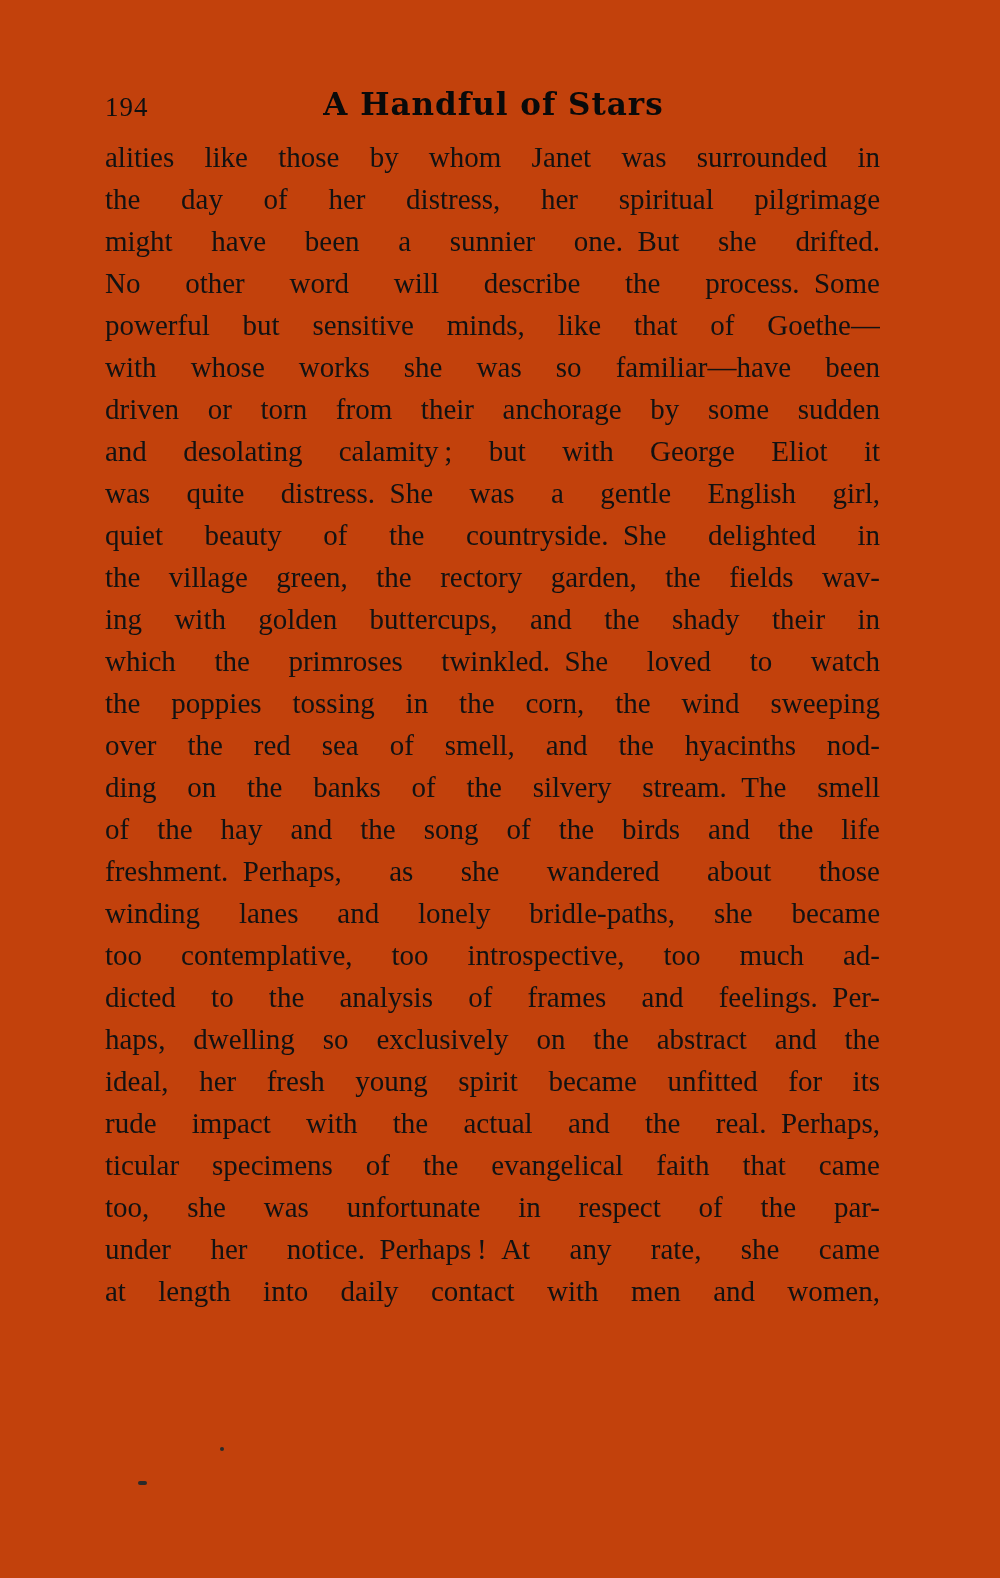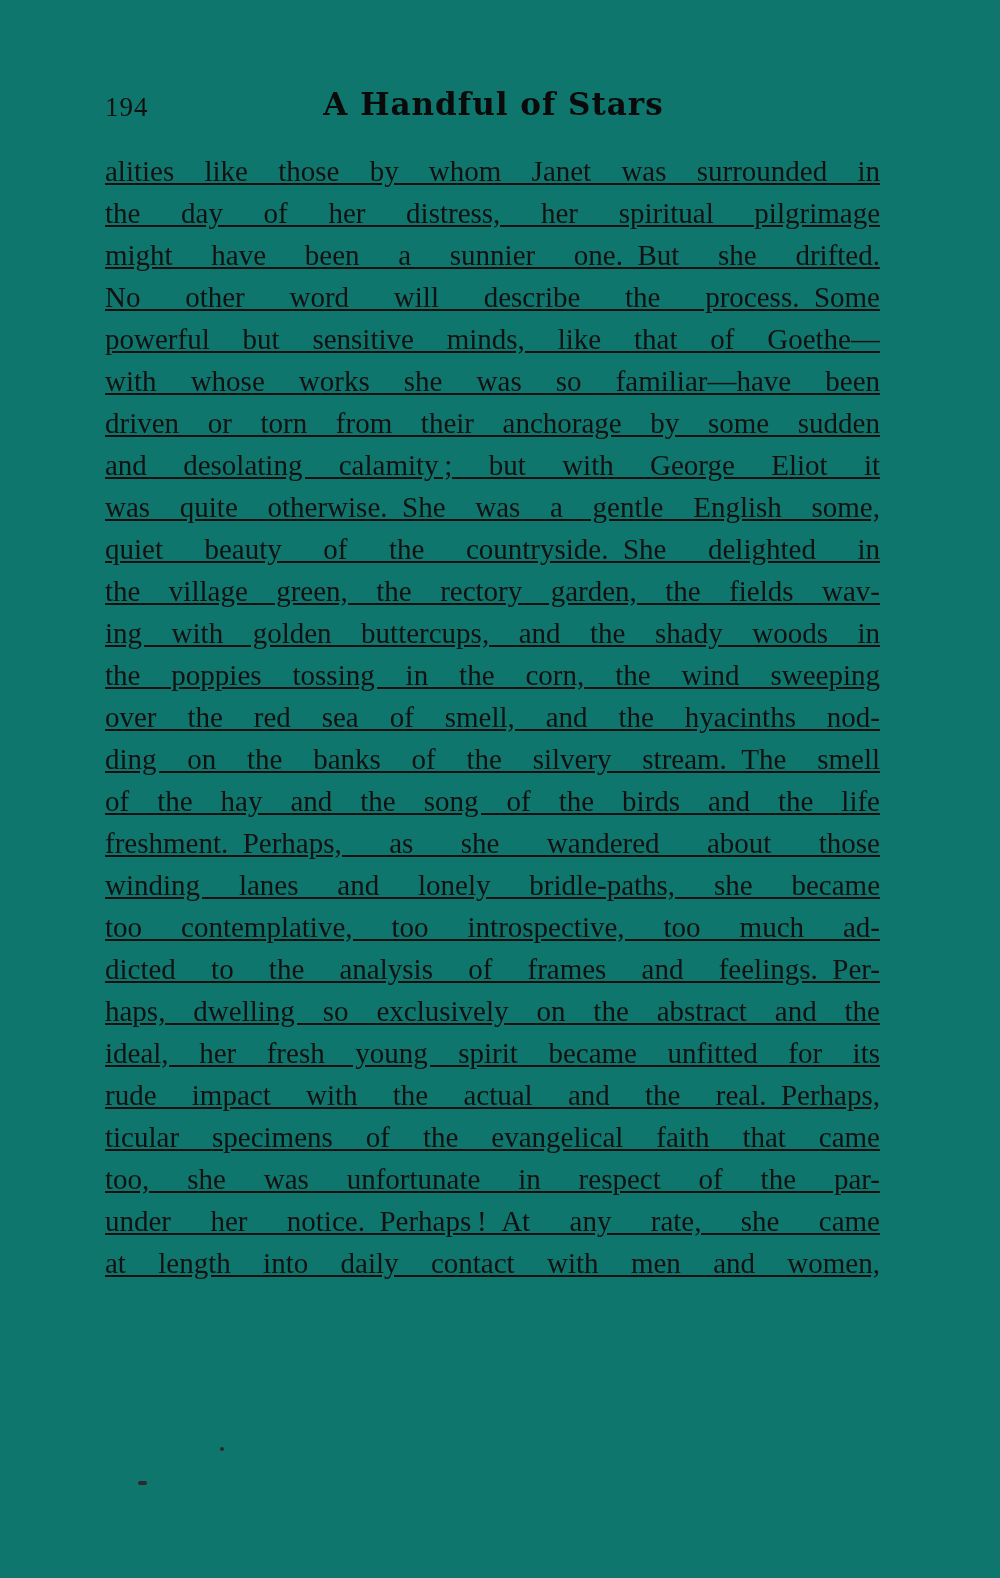--- a/index.html
+++ b/index.html
@@ -4,21 +4,21 @@
 <style>
   html, body {
     margin: 0;
     padding: 0;
     background: #ffffff;
   }
   .page {
     position: relative;
     width: 1000px;
     height: 1578px;
-    background: #0f766e;
+    background: #c2410c;
     color: #101010;
     font-family: "Liberation Serif", "DejaVu Serif", serif;
     overflow: hidden;
   }
   .running-header {
     position: absolute;
     top: 86px;
     left: 105px;
     width: 775px;
     height: 40px;
@@ -39,23 +39,22 @@
     text-align: center;
     font-family: "DejaVu Serif", serif;
     font-weight: 700;
     font-size: 31px;
     letter-spacing: 1px;
     color: #0a0a0a;
   }
   .body-text {
     position: absolute;
     left: 105px;
-    top: 150px;
+    top: 136px;
     width: 775px;
-    text-decoration: underline;
   }
   .text-line {
     height: 42px;
     line-height: 42px;
     font-size: 29px;
     color: #121212;
     text-align: justify;
     text-align-last: justify;
     white-space: pre-wrap;
     overflow: hidden;
@@ -91,24 +90,25 @@
 
   <div class="body-text">
     <div class="text-line">alities like those by whom Janet was surrounded in</div>
     <div class="text-line">the day of her distress, her spiritual pilgrimage</div>
     <div class="text-line">might have been a sunnier one. But she drifted.</div>
     <div class="text-line">No other word will describe the process. Some</div>
     <div class="text-line">powerful but sensitive minds, like that of Goethe—</div>
     <div class="text-line">with whose works she was so familiar—have been</div>
     <div class="text-line">driven or torn from their anchorage by some sudden</div>
     <div class="text-line">and desolating calamity ; but with George Eliot it</div>
-    <div class="text-line">was quite otherwise. She was a gentle English some,</div>
+    <div class="text-line">was quite distress. She was a gentle English girl,</div>
     <div class="text-line">quiet beauty of the countryside. She delighted in</div>
     <div class="text-line">the village green, the rectory garden, the fields wav-</div>
-    <div class="text-line">ing with golden buttercups, and the shady woods in</div>
+    <div class="text-line">ing with golden buttercups, and the shady their in</div>
+    <div class="text-line">which the primroses twinkled. She loved to watch</div>
     <div class="text-line">the poppies tossing in the corn, the wind sweeping</div>
     <div class="text-line">over the red sea of smell, and the hyacinths nod-</div>
     <div class="text-line">ding on the banks of the silvery stream. The smell</div>
     <div class="text-line">of the hay and the song of the birds and the life</div>
     <div class="text-line">freshment. Perhaps, as she wandered about those</div>
     <div class="text-line">winding lanes and lonely bridle-paths, she became</div>
     <div class="text-line">too contemplative, too introspective, too much ad-</div>
     <div class="text-line">dicted to the analysis of frames and feelings. Per-</div>
     <div class="text-line">haps, dwelling so exclusively on the abstract and the</div>
     <div class="text-line">ideal, her fresh young spirit became unfitted for its</div>

